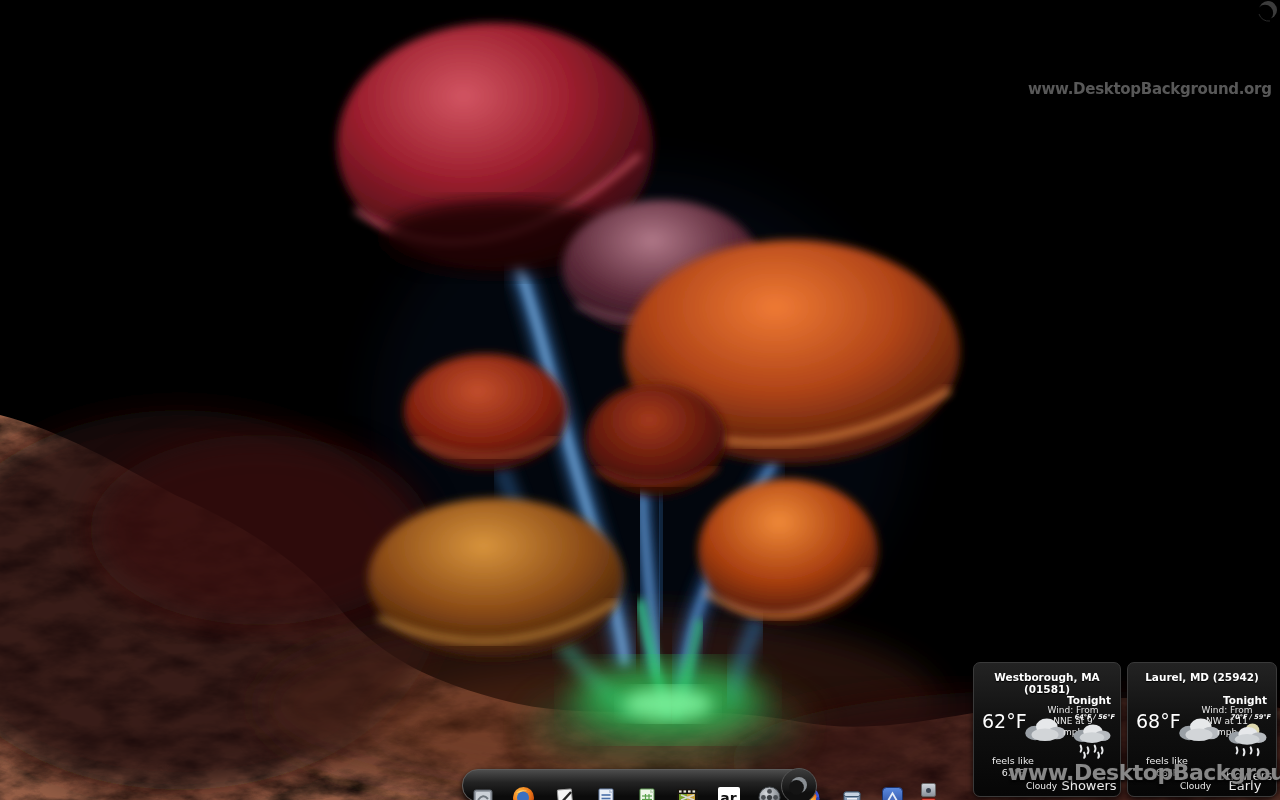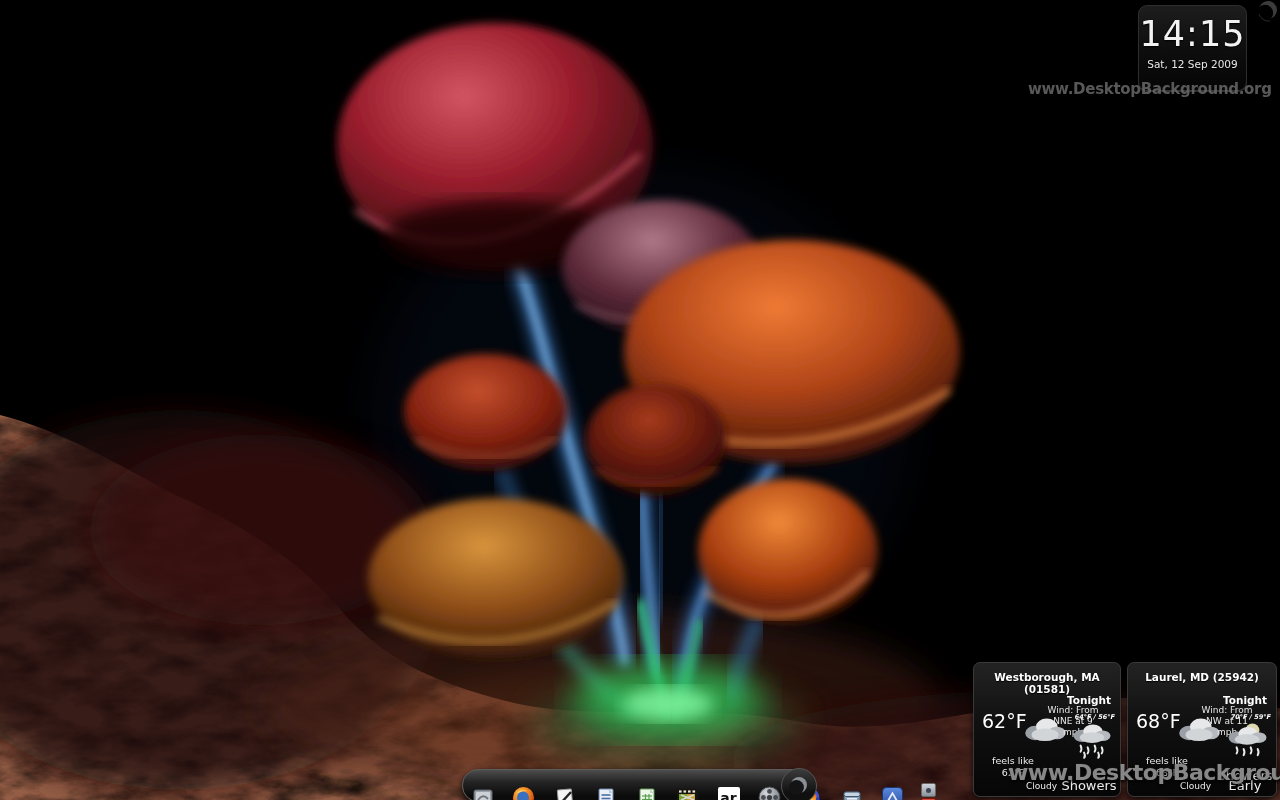--- a/index.html
+++ b/index.html
@@ -173,24 +173,20 @@
     <ellipse cx="656" cy="440" rx="70" ry="56" fill="url(#gDarkOr)" filter="url(#b4)"></ellipse>
     <path d="M595,470 Q655,500 718,468" stroke="#d06030" stroke-width="3" fill="none" opacity=".7" filter="url(#b4)"></path>
 
     <ellipse cx="496" cy="578" rx="128" ry="80" fill="url(#gGold)" filter="url(#b4)"></ellipse>
     <path d="M378,618 Q500,672 616,602" stroke="#f0b050" stroke-width="4" fill="none" opacity=".85" filter="url(#b4)"></path>
 
     <ellipse cx="788" cy="551" rx="90" ry="72" fill="url(#gBrOr)" filter="url(#b4)"></ellipse>
     <path d="M705,592 Q790,648 868,572" stroke="#ffa060" stroke-width="4" fill="none" opacity=".9" filter="url(#b4)"></path>
   </svg>
 
-  <div class="clock">
-    <div class="clock-time">14:15</div>
-    <div class="clock-date">Sat, 12 Sep 2009</div>
-  </div>
 
   <div class="cashew-tr">
     <svg width="24" height="24">
       <circle cx="12" cy="10" r="9" fill="#3c3c3c"></circle>
       <circle cx="9" cy="13" r="8.2" fill="#000"></circle>
       <path d="M3,14 A10,10 0 0 0 14,21" stroke="#2a2a2a" stroke-width="1" fill="none"></path>
     </svg>
   </div>
 
   <div class="wm-top">www.DesktopBackground.org</div>

